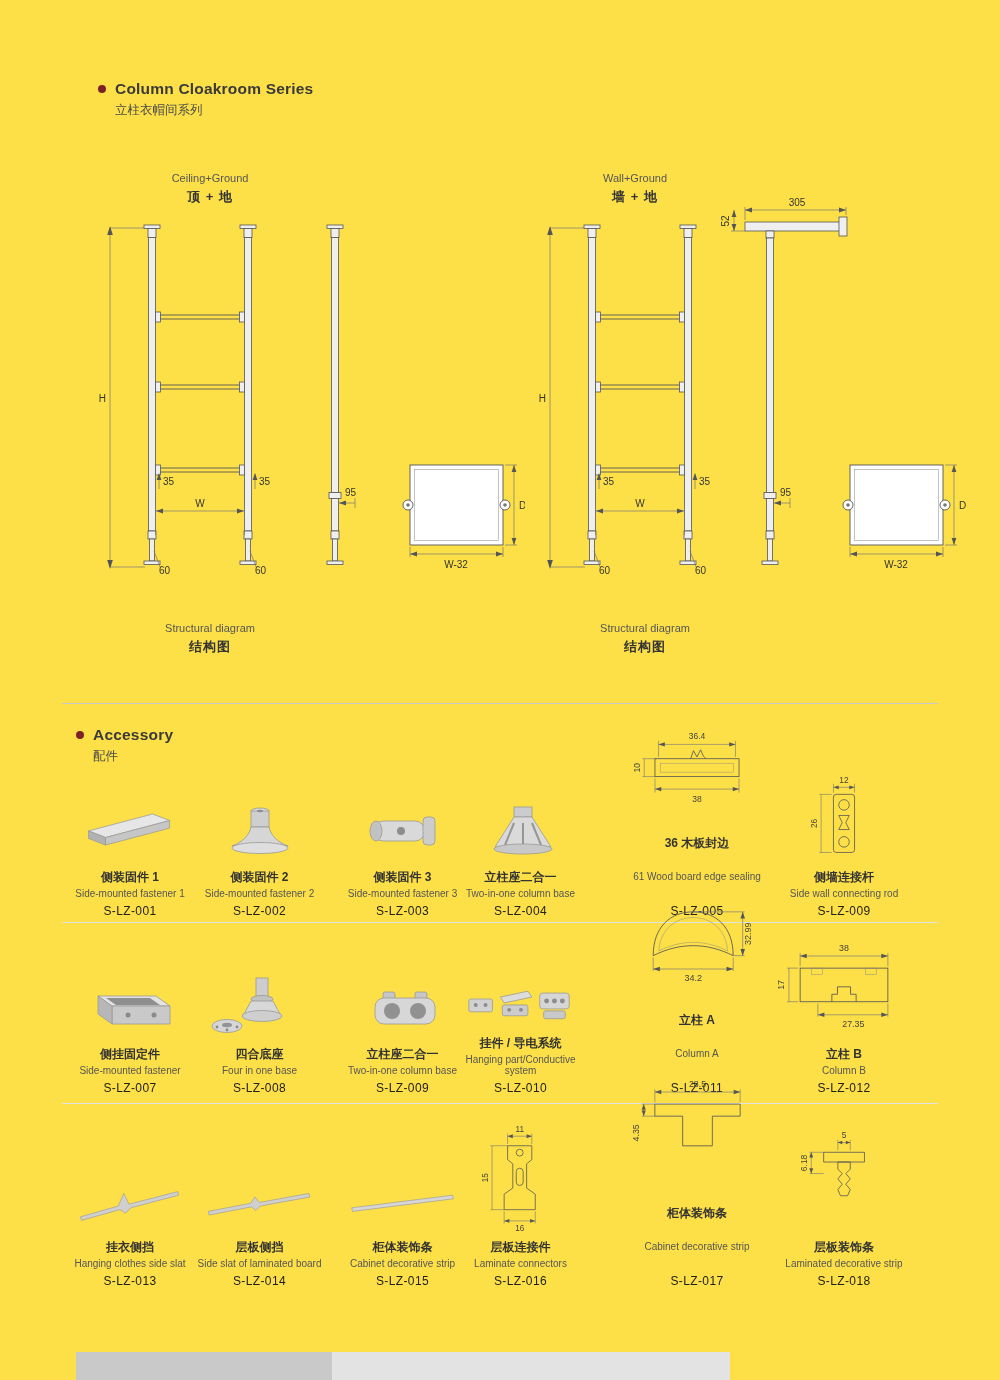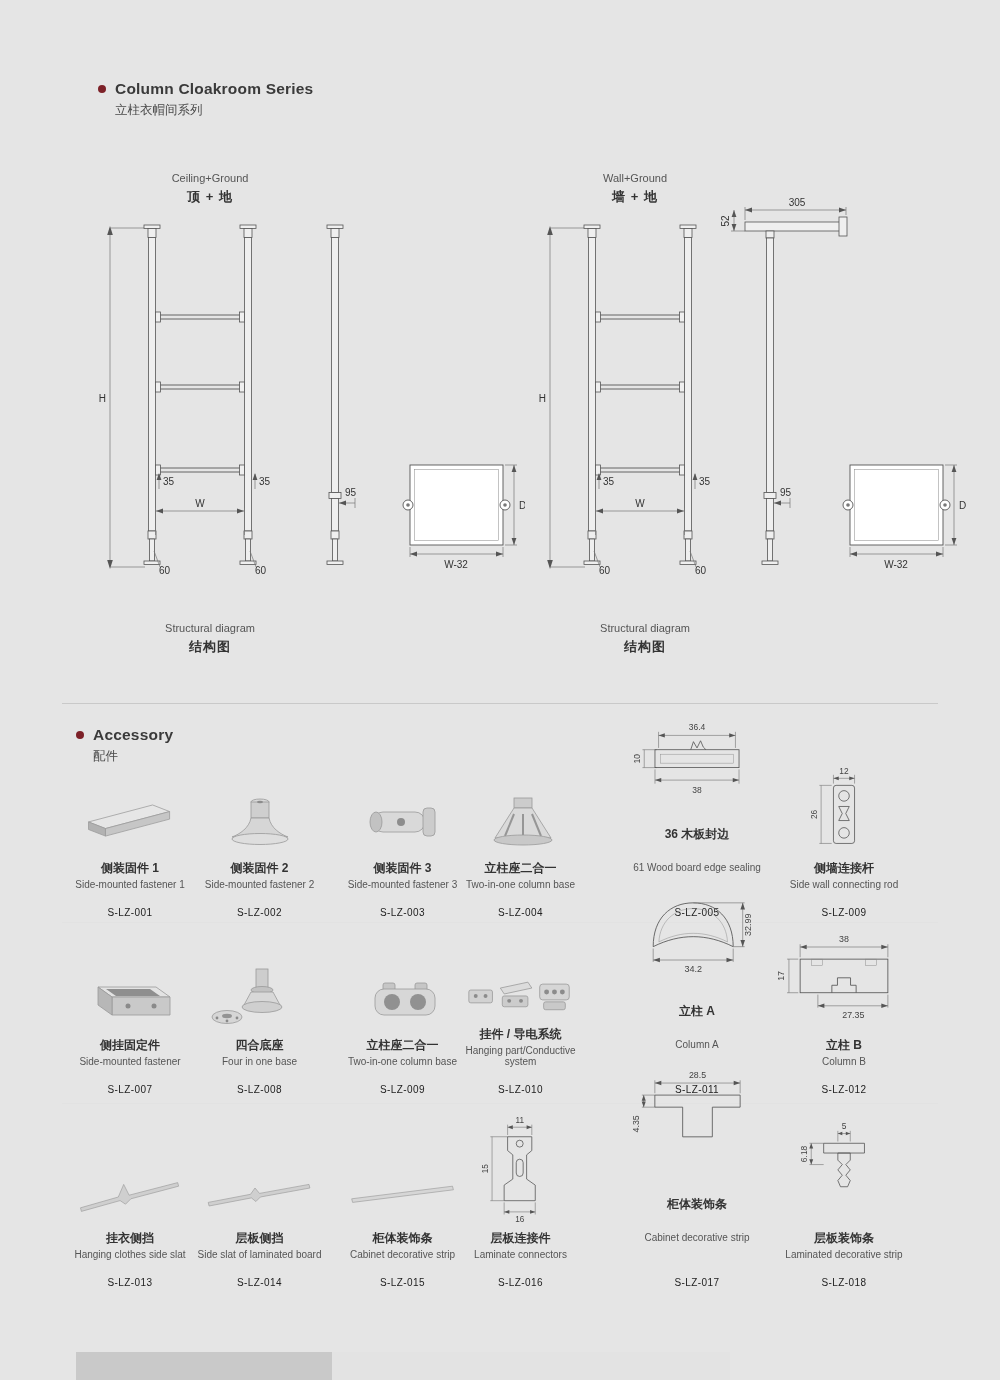--- a/index.html
+++ b/index.html
@@ -1,16 +1,16 @@
 <!DOCTYPE html>
 <html><head>
 <meta charset="utf-8">
 <style>
   html,body{margin:0;padding:0;background:#ffffff;}
-  .page{position:relative;width:1000px;height:1380px;background:#e5e5e5;overflow:hidden;
+  .page{position:relative;width:1000px;height:1380px;background:#fde047;overflow:hidden;
         font-family:"Liberation Sans","DejaVu Sans",sans-serif;color:#333;}
   .abs{position:absolute;}
 
   
   .sec-head{position:absolute;display:flex;gap:9px;align-items:flex-start;}
   .bullet{width:8px;height:8px;border-radius:50%;background:#7d2128;margin-top:5px;flex:0 0 auto;}
   .h-en{font-size:15.5px;font-weight:bold;color:#3a3a3a;letter-spacing:.2px;line-height:1.15;}
   .h-zh{font-size:12.5px;color:#4a4a4a;margin-top:4px;}
 
   
@@ -21,21 +21,21 @@
   .divider{position:absolute;height:1px;background:#c9c9c9;}
 
   
   .cell{position:absolute;display:flex;flex-direction:column;justify-content:flex-end;text-align:center;}
   .r1{top:770px;height:148px;} .r2{top:932px;height:163px;} .r3{top:1118px;height:170px;}
   .c1{left:65px;width:130px;} .c2{left:196px;width:127px;} .c3{left:338px;width:129px;}
   .c4{left:454px;width:133px;} .c5{left:612px;width:170px;gap:17px;} .c6{left:760px;width:168px;}
   .img{flex:1;display:flex;align-items:flex-end;justify-content:center;margin-bottom:6px;}
   .nzh{font-size:12px;font-weight:600;color:#333;}
   .nen{font-size:10px;color:#555;margin-top:2px;}
-  .code{font-size:10px;color:#222;margin-top:17px;letter-spacing:.4px;}
+  .code{font-size:12px;color:#222;margin-top:5px;letter-spacing:.4px;}
 
   
   svg text{font-family:"Liberation Sans","DejaVu Sans",sans-serif;}
   .fl{fill:#efefef;stroke:#555;stroke-width:.8;}
   .fl2{fill:#ffffff;stroke:#555;stroke-width:.9;}
   .ln{stroke:#555;stroke-width:.9;fill:none;}
   .ln2{stroke:#888;stroke-width:.5;fill:none;}
   .dm{stroke:#777;stroke-width:.7;fill:none;}
   .ar{fill:#555;stroke:none;}
   text.dt{font-size:10px;fill:#333;}

